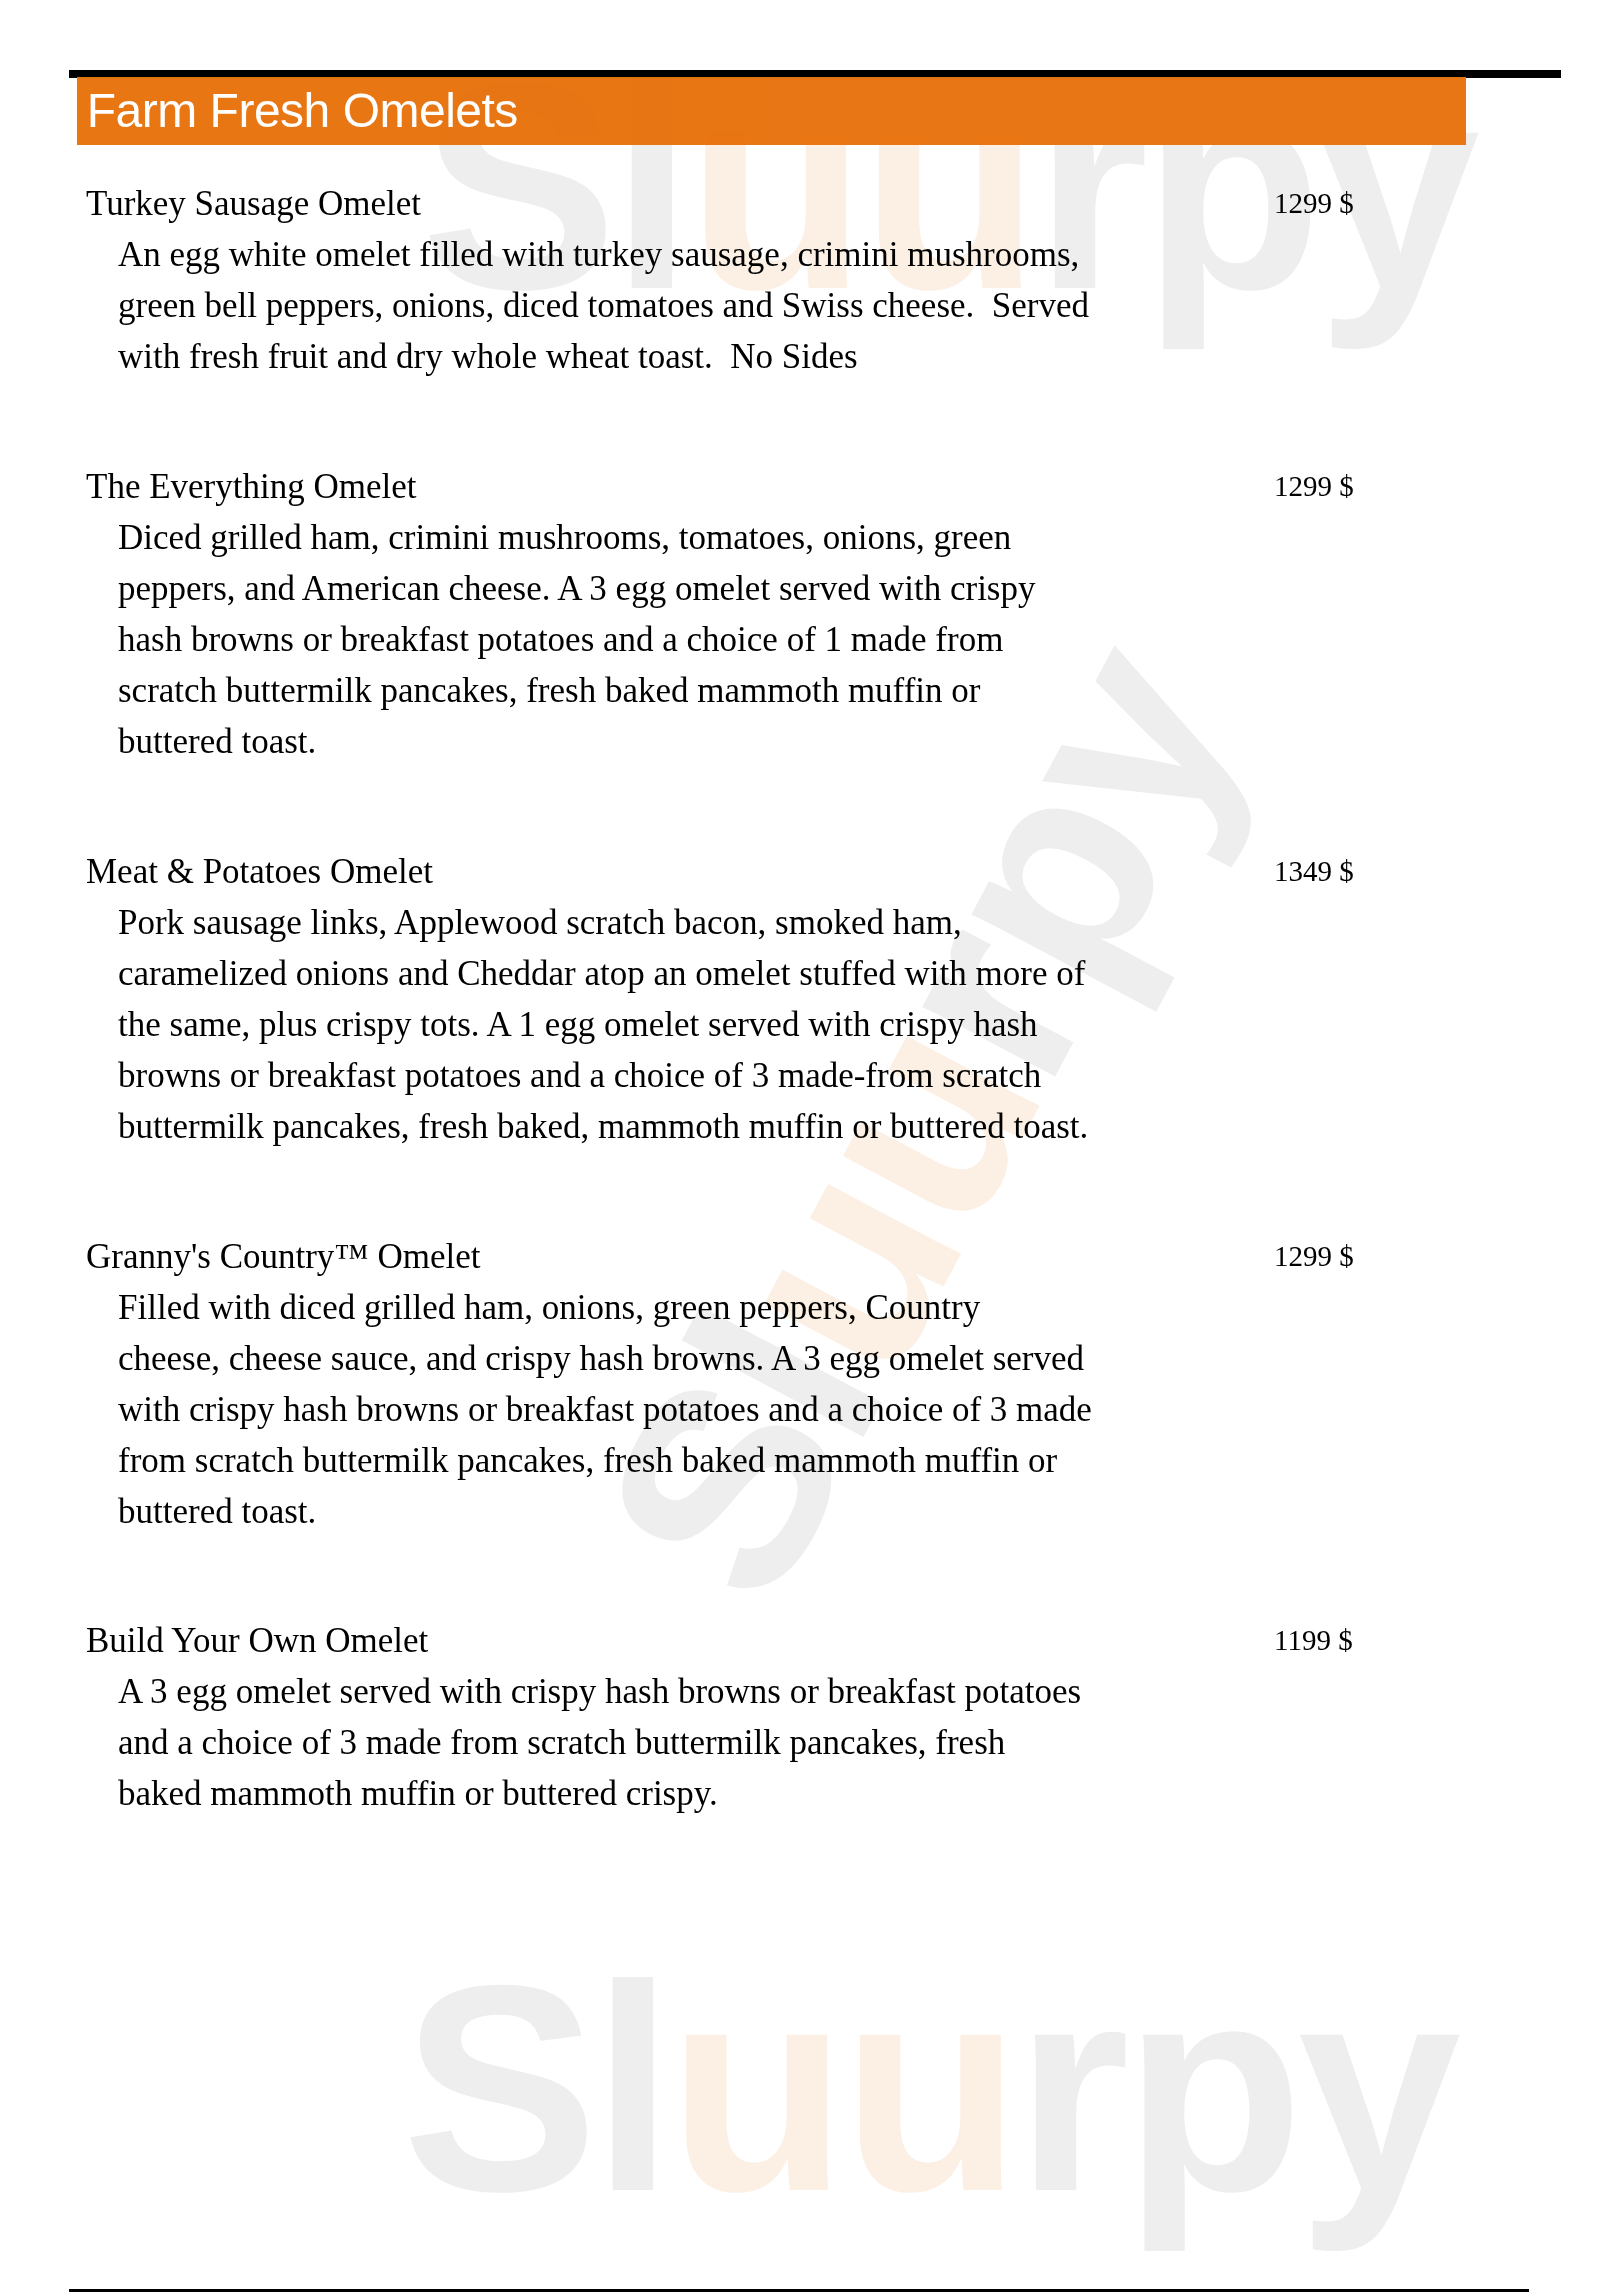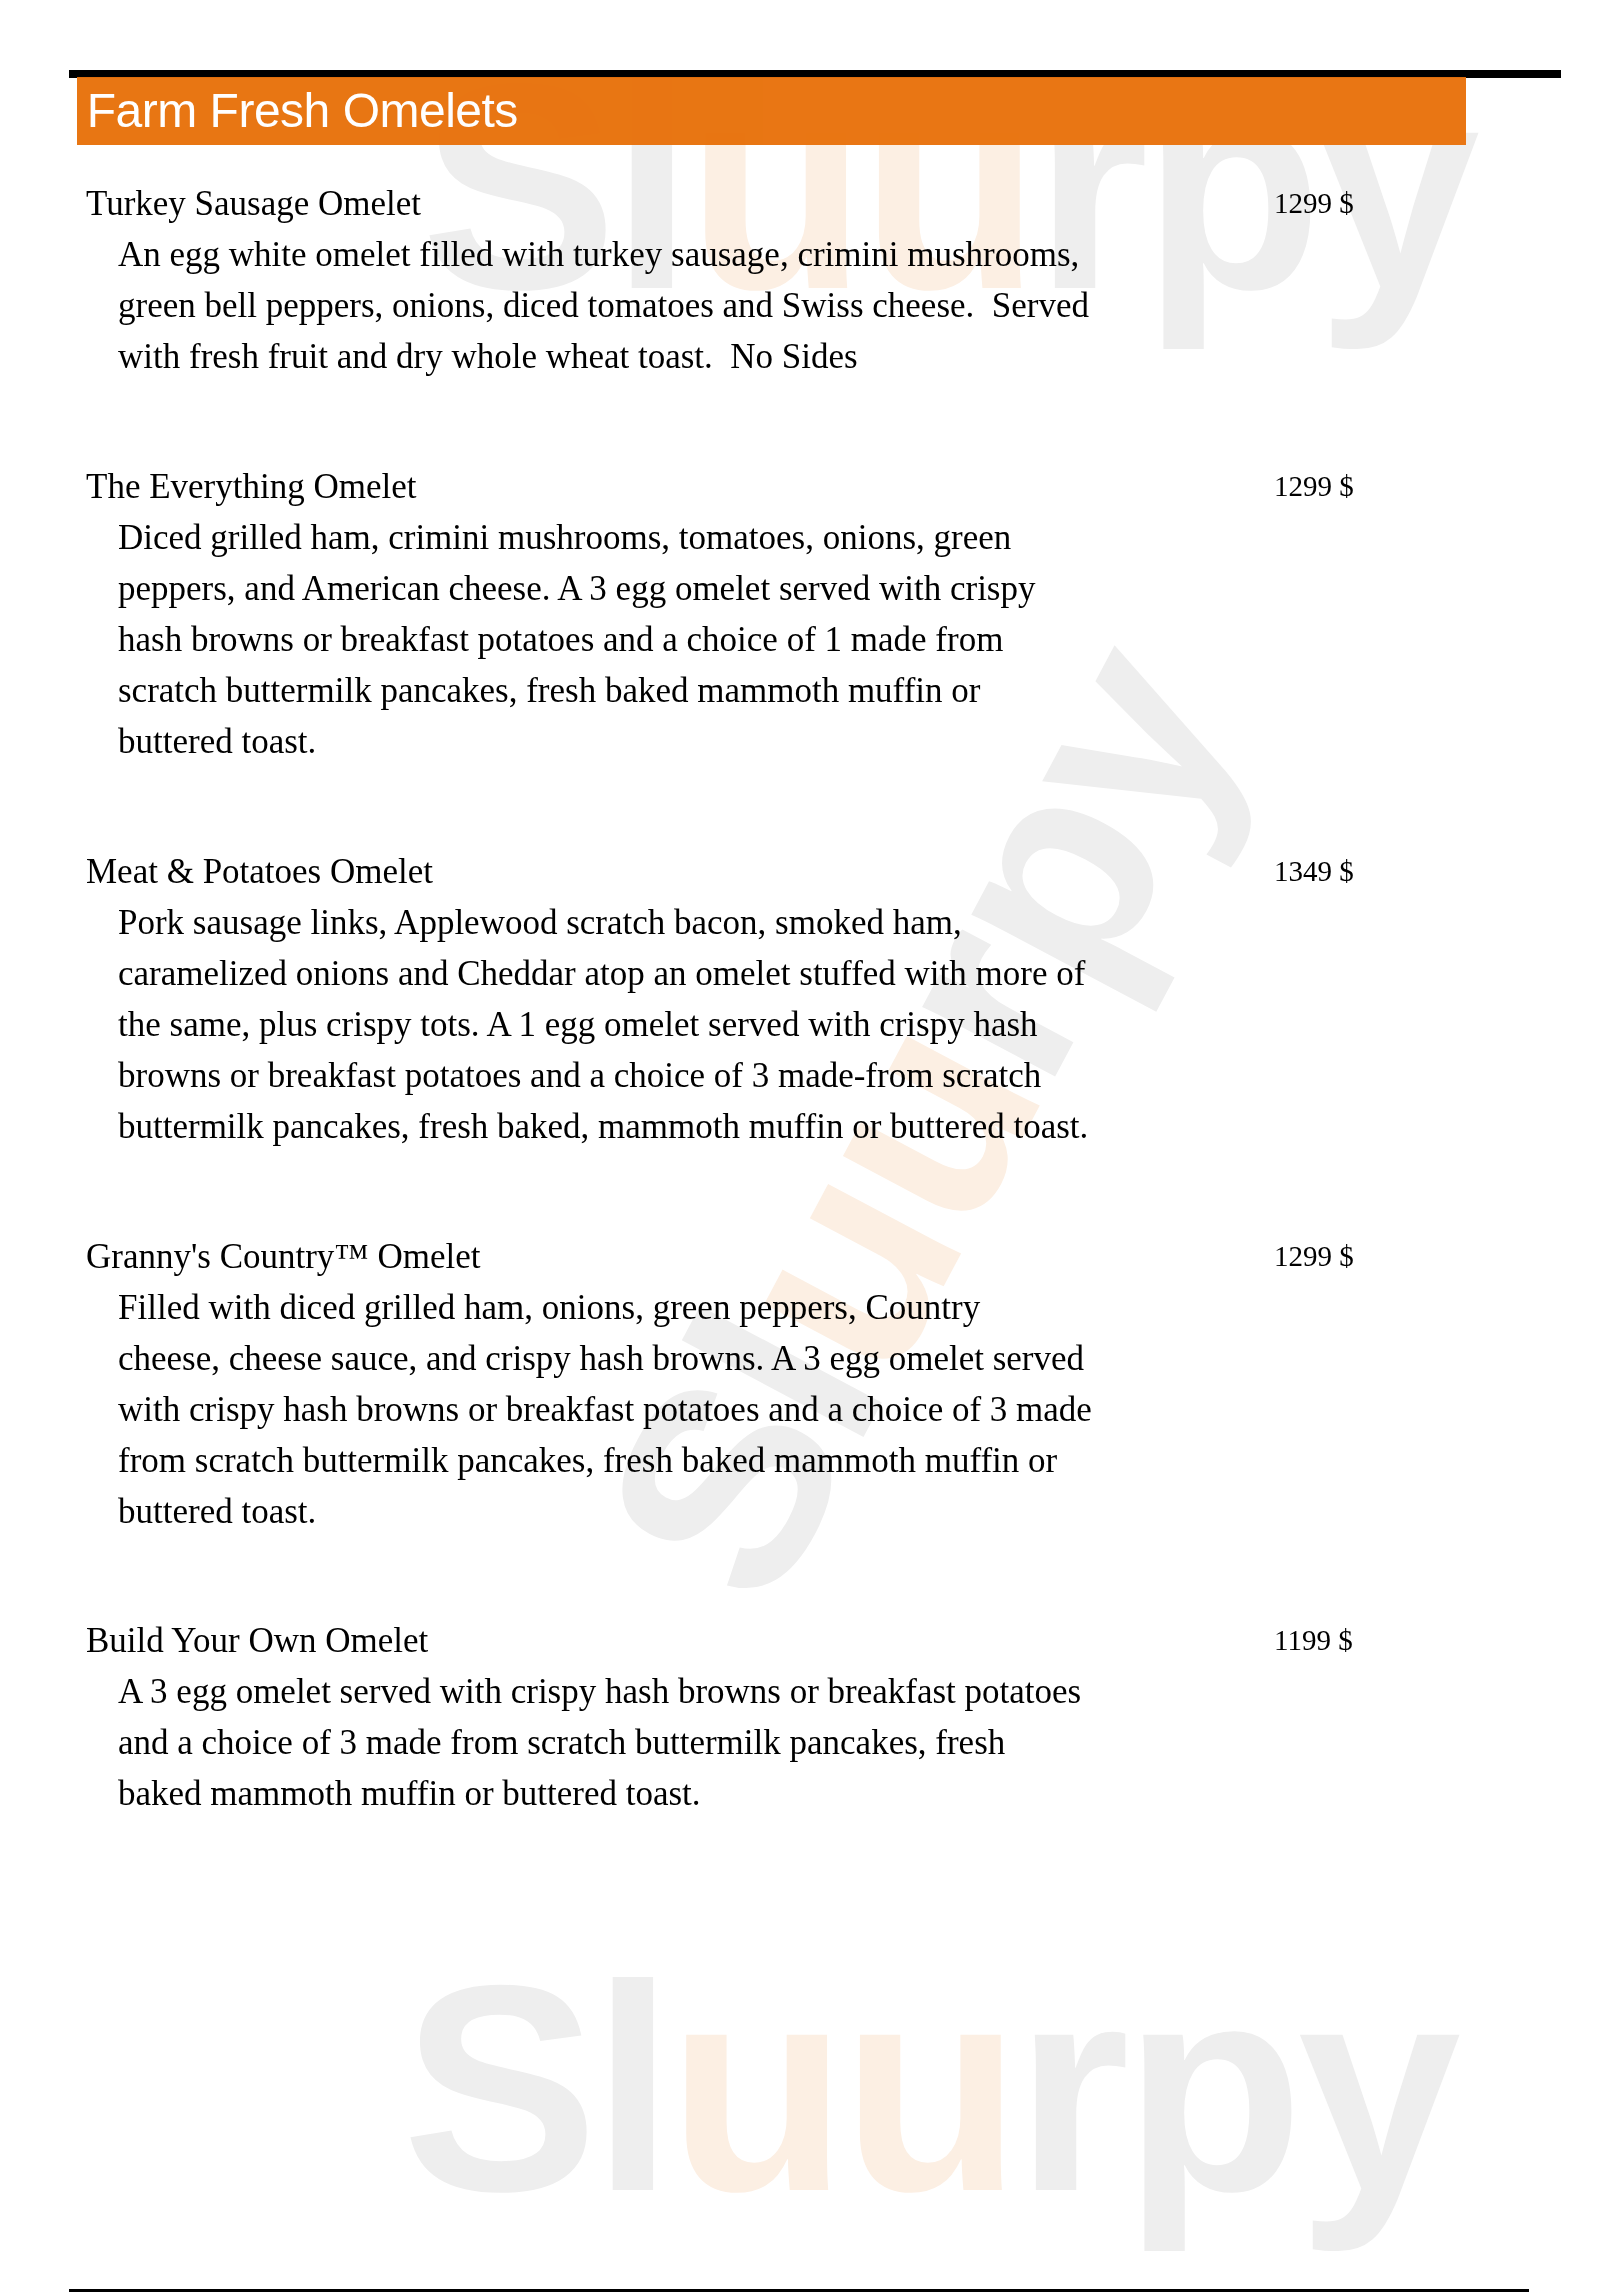--- a/index.html
+++ b/index.html
@@ -182,18 +182,18 @@
     <span class="line">buttered toast.</span>
   </div>
 </div>
 
 <div class="menu-item" style="top:1615px;">
   <span class="item-name">Build Your Own Omelet</span>
   <span class="item-price">1199 $</span>
   <div class="item-desc">
     <span class="line">A 3 egg omelet served with crispy hash browns or breakfast potatoes</span>
     <span class="line">and a choice of 3 made from scratch buttermilk pancakes, fresh</span>
-    <span class="line">baked mammoth muffin or buttered toast.</span>
+    <span class="line">baked mammoth muffin or buttered crispy.</span>
   </div>
 </div>
 
 <div class="bottom-rule"></div>
 
 
 </body></html>

